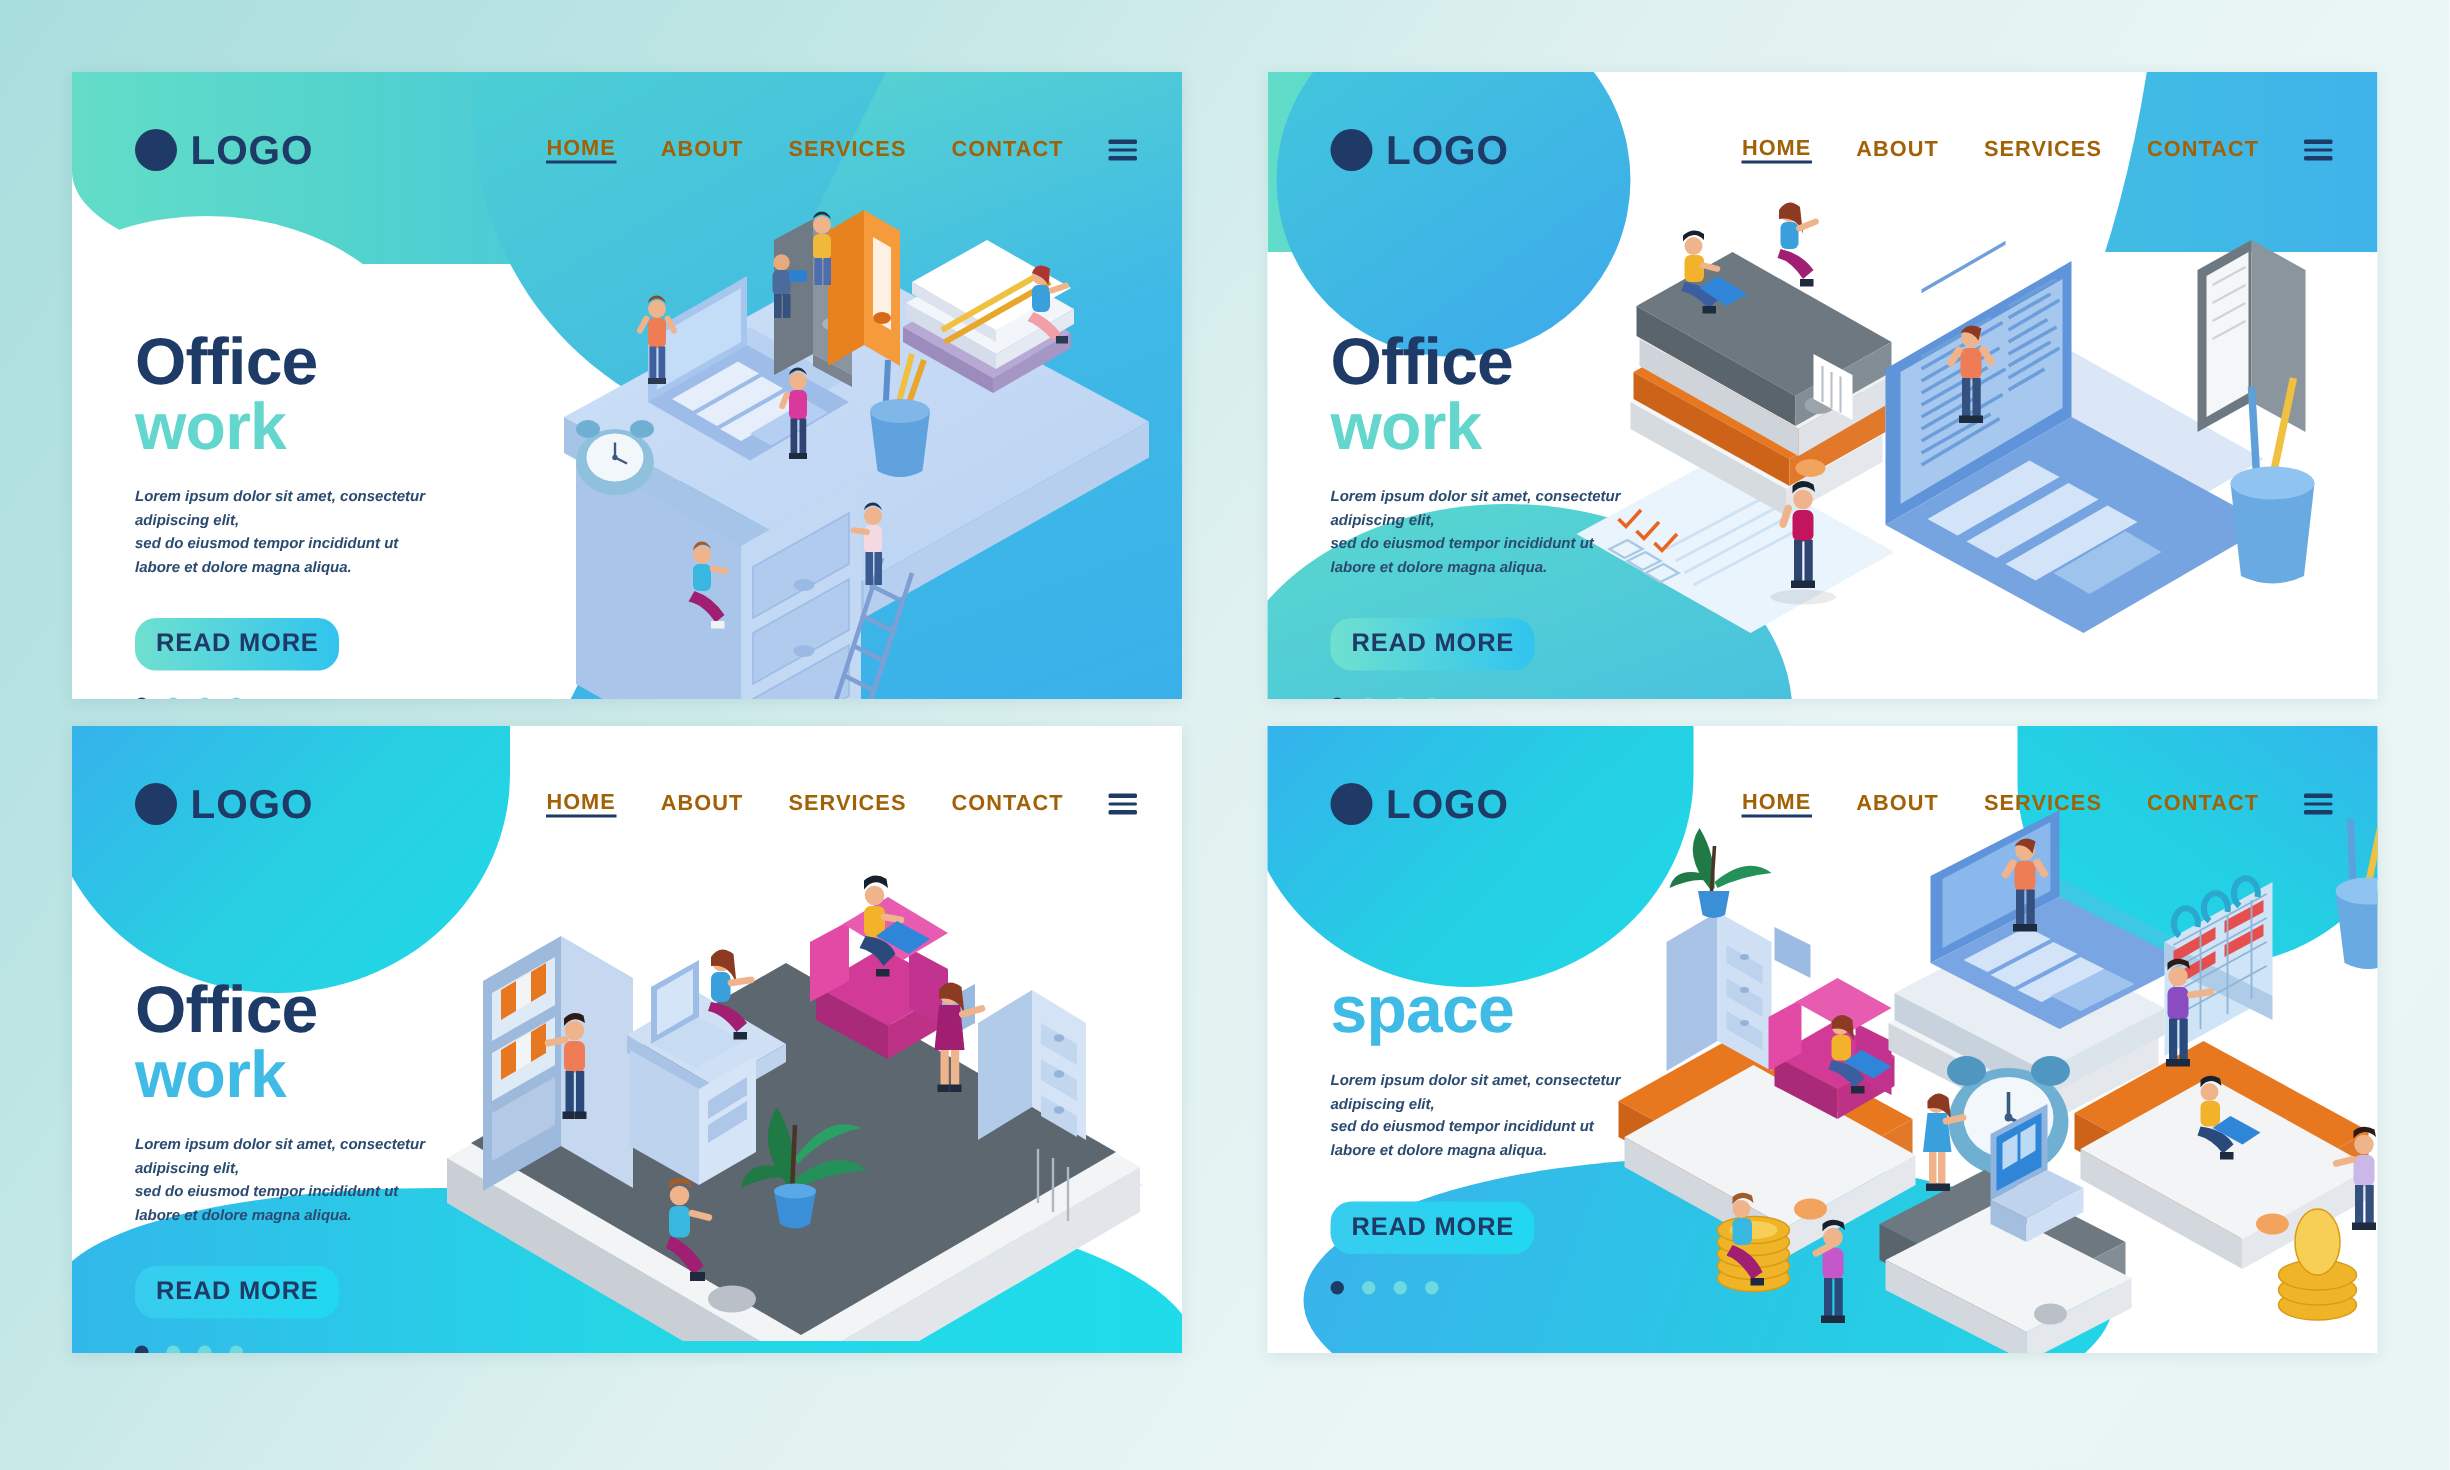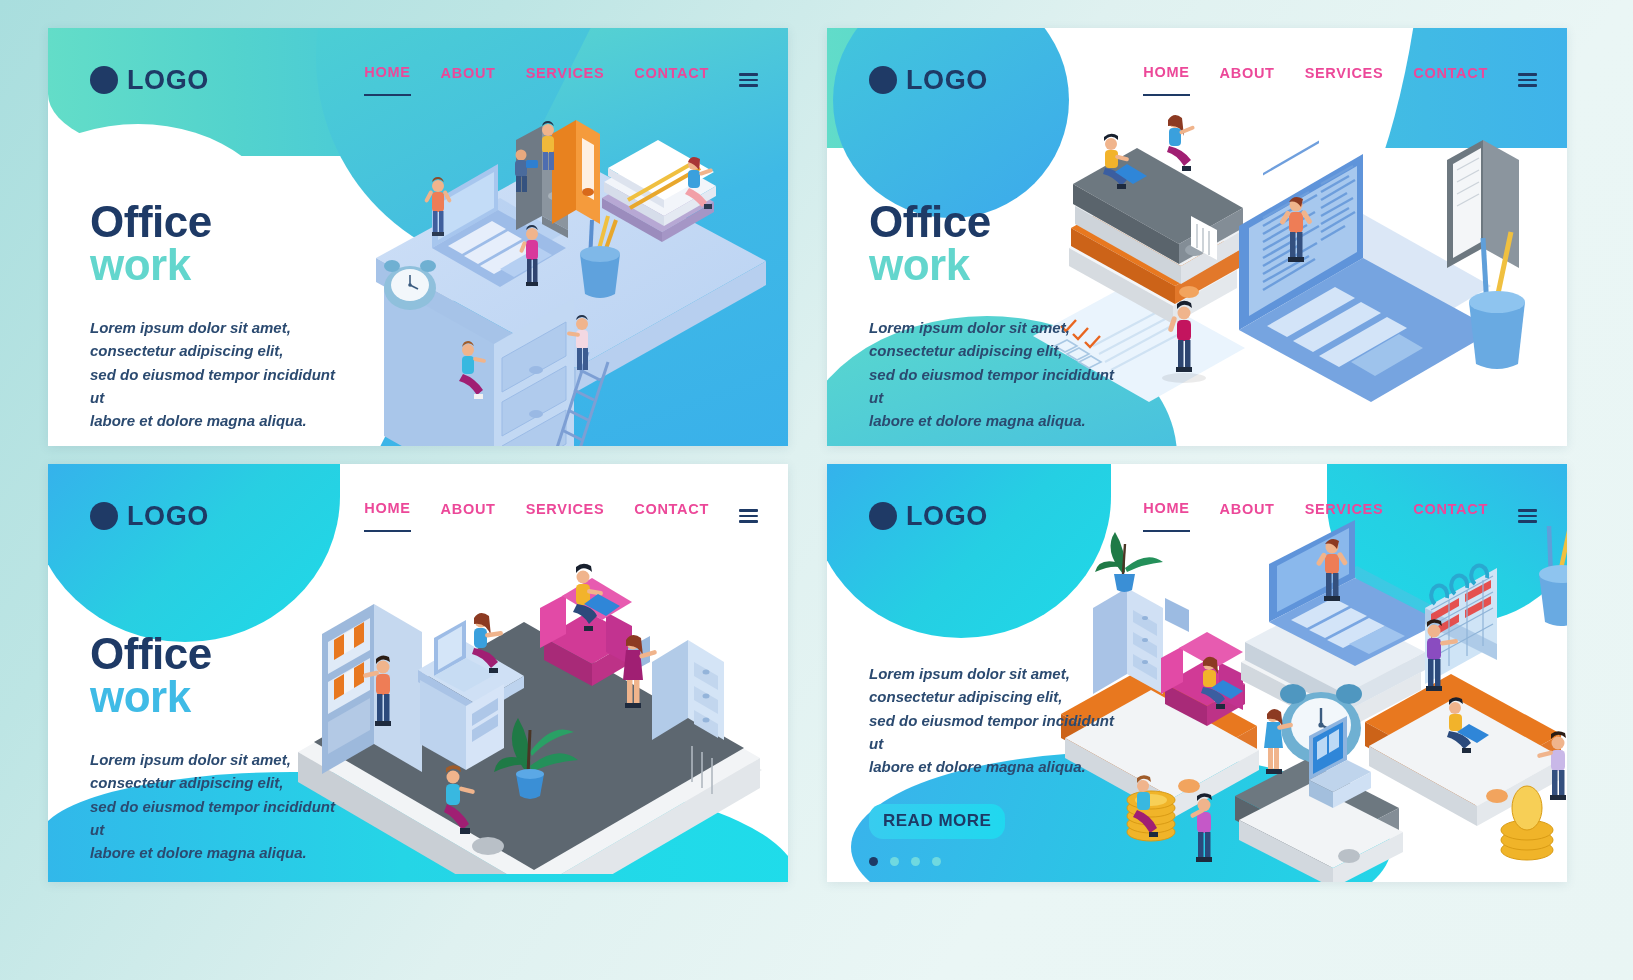--- a/index.html
+++ b/index.html
@@ -7,26 +7,26 @@
   body {
     width: 1633px; height: 980px;
     font-family: "Liberation Sans", sans-serif;
     background: linear-gradient(125deg, #a9dede 0%, #bde5e4 22%, #dff1f0 48%, #eaf6f5 70%, #e9f5f4 100%);
     overflow: hidden;
     position: relative;
   }
 
   .grid {
     position: absolute;
-    left: 48px; top: 28px;
+    left: 48px; top: 48px;
     width: 1537px; height: 858px;
     display: grid;
     grid-template-columns: 740px 740px;
     grid-template-rows: 418px 418px;
-    gap: 18px 39px;
+    gap: 18px 57px;
   }
 
   .card {
     position: relative;
     overflow: hidden;
     background: #ffffff;
     box-shadow: 0 2px 10px rgba(40,80,110,.10);
   }
 
   
@@ -116,39 +116,39 @@
   }
   .logo-text {
     font-size: 27px; font-weight: 700; color: #1e3a66; letter-spacing: .6px;
   }
   .nav {
     margin-left: auto; margin-right: 30px;
     display: flex; align-items: center; gap: 30px;
   }
   .nav a {
     font-size: 14.5px; font-weight: 600; letter-spacing: .7px;
-    color: #ec4899; text-decoration: none; padding-bottom: 14px;
+    color: #a16207; text-decoration: none; padding-bottom: 0;
   }
   .nav a.active { border-bottom: 2px solid #1e3a66; }
   .burger { display: flex; flex-direction: column; gap: 3px; width: 19px; cursor: pointer; }
   .burger i { display: block; height: 2.4px; background: #1e3a66; border-radius: 1px; }
 
   
   .hero { position: absolute; left: 42px; z-index: 25; width: 290px; }
   .hero.top { top: 172px; }
   .hero.bot { top: 168px; }
   .h1 {
     font-size: 44px; font-weight: 700; line-height: 0.98;
     color: #1e3a66; letter-spacing: -.5px;
   }
   .h1 .l2 { display: block; font-weight: 700; }
   .teal .l2 { color: #63d6cd; }
   .blue .l2 { color: #3fbbe6; }
   .lede {
-    margin-top: 30px; font-size: 15px; line-height: 1.55;
+    margin-top: 18px; font-size: 10px; line-height: 1.55;
     font-style: italic; color: #2b4a70; font-weight: 600;
     max-width: 245px;
   }
   .btn {
     margin-top: 26px; display: inline-block;
     padding: 7px 14px 8px; border-radius: 14px;
     font-size: 17px; font-weight: 700; letter-spacing: .5px;
     color: #1e3a66; border: none; cursor: pointer;
   }
   .btn.teal-btn { background: linear-gradient(90deg,#6fe0cf 0%, #31c4ef 100%); }
@@ -751,20 +751,21 @@
         <span class="burger">
             <i></i>
             <i></i>
             <i></i>
           </span>
       </nav>
     </div>
 
     <div class="hero bot blue">
       <h1 class="h1">
+        <span class="l2">space</span>
       </h1>
       <p class="lede">
         <span>Lorem ipsum dolor sit amet, consectetur adipiscing elit,</span><br>
         <span>sed do eiusmod tempor incididunt ut</span><br>
         <span>labore et dolore magna aliqua.</span>
       </p>
       <button class="btn blue-btn">READ MORE</button>
       <div class="dots">
         <span class="on"></span>
         <span></span>

